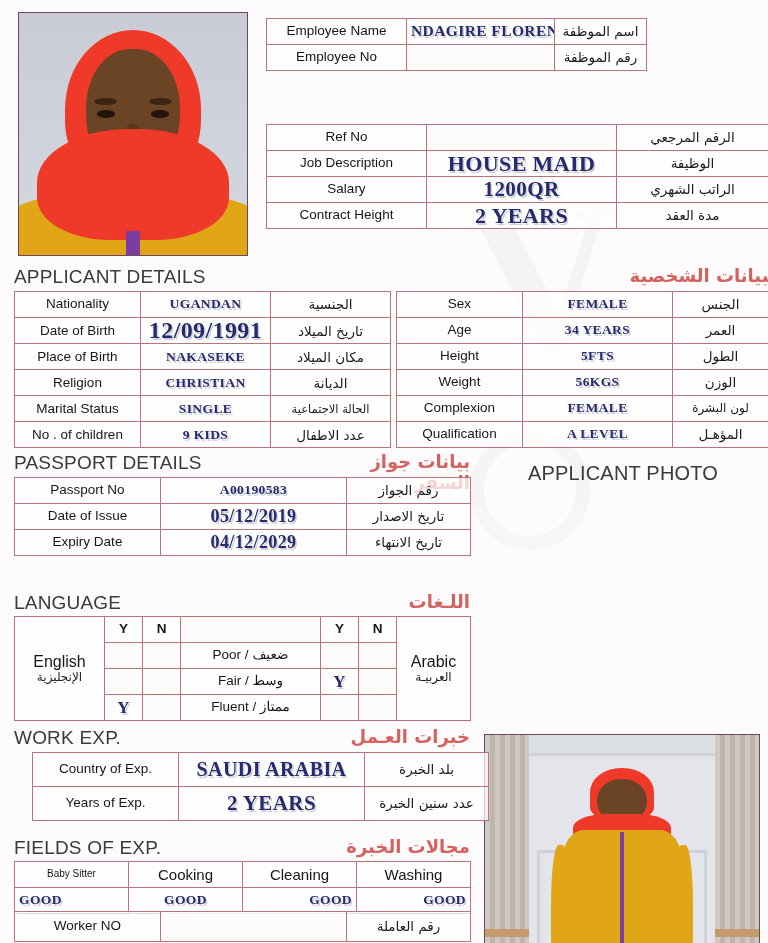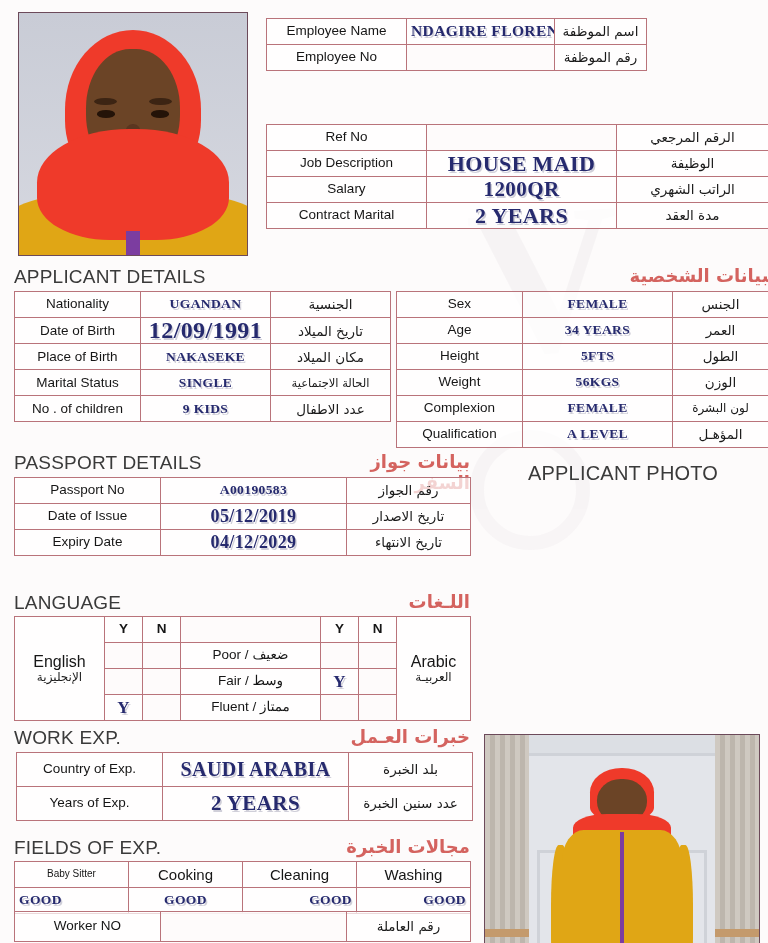--- a/index.html
+++ b/index.html
@@ -177,21 +177,21 @@
       <td class="lbl">Job Description</td>
       <td class="val" style="font-size:22px">HOUSE MAID</td>
       <td class="ar">الوظيفة</td>
     </tr>
     <tr>
       <td class="lbl">Salary</td>
       <td class="val" style="font-size:21px">1200QR</td>
       <td class="ar">الراتب الشهري</td>
     </tr>
     <tr>
-      <td class="lbl">Contract Marital</td>
+      <td class="lbl">Contract Height</td>
       <td class="val" style="font-size:22px">2 YEARS</td>
       <td class="ar">مدة العقد</td>
     </tr>
   </tbody>
 </table>
 
 <div class="abs sec-en" style="left:14px; top:266px;">APPLICANT DETAILS</div>
 <div class="abs sec-ar" style="left:622px; top:265px; width:160px; text-align:right; overflow:hidden;">البيانات الشخصية</div>
 
 <table class="tbl abs" style="left:14px; top:291px; width:376px;">
@@ -208,20 +208,25 @@
     </tr>
     <tr>
       <td class="lbl lbl-sm">Date of Birth</td>
       <td class="val" style="font-size:24px">12/09/1991</td>
       <td class="ar ar-sm">تاريخ الميلاد</td>
     </tr>
     <tr>
       <td class="lbl lbl-sm">Place of Birth</td>
       <td class="val">NAKASEKE</td>
       <td class="ar ar-sm">مكان الميلاد</td>
+    </tr>
+    <tr>
+      <td class="lbl lbl-sm">Religion</td>
+      <td class="val">CHRISTIAN</td>
+      <td class="ar ar-sm">الديانة</td>
     </tr>
     <tr>
       <td class="lbl lbl-sm">Marital Status</td>
       <td class="val">SINGLE</td>
       <td class="ar ar-sm" style="font-size:11.5px">الحالة الاجتماعية</td>
     </tr>
     <tr>
       <td class="lbl lbl-sm">No . of children</td>
       <td class="val">9 KIDS</td>
       <td class="ar ar-sm">عدد الاطفال</td>
@@ -367,21 +372,21 @@
       <td class="lbl">Fluent / ممتاز</td>
       <td class="val blank"></td>
       <td class="val blank"></td>
     </tr>
   </tbody>
 </table>
 
 <div class="abs sec-en" style="left:14px; top:727px;">WORK EXP.</div>
 <div class="abs sec-ar" style="left:330px; top:726px; width:140px; text-align:right;">خبرات العـمل</div>
 
-<table class="tbl abs" style="left:16px; top:752px; width:456px;">
+<table class="tbl abs" style="left:32px; top:752px; width:456px;">
   <colgroup>
       <col style="width:146px">
       <col style="width:186px">
       <col style="width:124px">
     </colgroup>
   <tbody>
     <tr>
       <td class="lbl" style="height:34px;">Country of Exp.</td>
       <td class="val" style="font-size:20px;">SAUDI ARABIA</td>
       <td class="ar ar-sm">بلد الخبرة</td>

